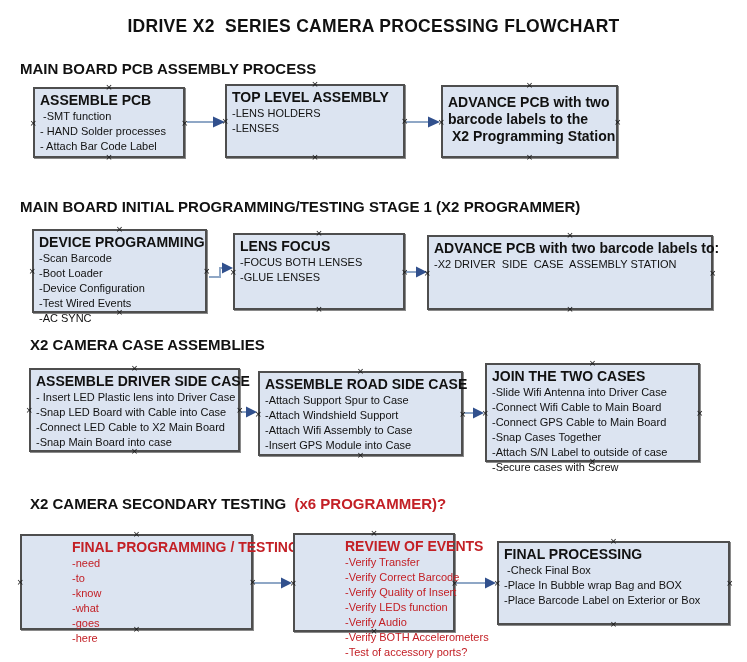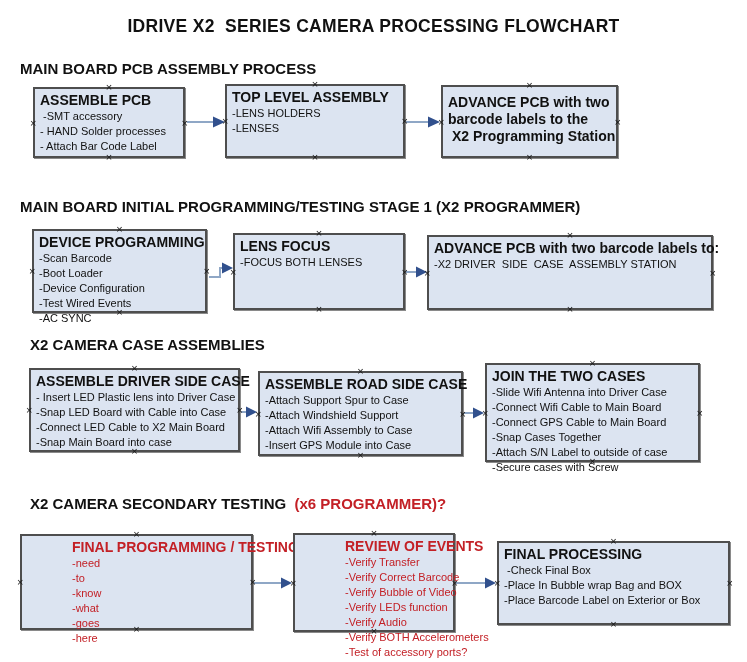--- a/index.html
+++ b/index.html
@@ -89,21 +89,21 @@
 <div class="section-header" style="left:20px;top:60px"><span>MAIN BOARD PCB ASSEMBLY PROCESS</span><span class="suffix"></span></div>
 <div class="section-header" style="left:20px;top:198px"><span>MAIN BOARD INITIAL PROGRAMMING/TESTING STAGE 1 (X2 PROGRAMMER)</span><span class="suffix"></span></div>
 <div class="section-header" style="left:30px;top:336px"><span>X2 CAMERA CASE ASSEMBLIES</span><span class="suffix"></span></div>
 <div class="section-header" style="left:30px;top:495px"><span>X2 CAMERA SECONDARY TESTING </span><span class="suffix"> (x6 PROGRAMMER)?</span></div>
 
 <div class="node" style="left:33px;top:87px;width:152px;height:71px">
   <div class="node-title">
       <div>ASSEMBLE PCB</div>
     </div>
   <div class="node-items" style="font-size:11px;line-height:15px">
-      <div> -SMT accessory</div>
+      <div> -SMT function</div>
       <div>- HAND Solder processes</div>
       <div>- Attach Bar Code Label</div>
     </div>
   <span class="handle top">×</span>
   <span class="handle bottom">×</span>
   <span class="handle left">×</span>
   <span class="handle right">×</span>
 </div>
 
 <div class="node" style="left:225px;top:84px;width:180px;height:74px">
@@ -149,20 +149,21 @@
   <span class="handle left">×</span>
   <span class="handle right">×</span>
 </div>
 
 <div class="node" style="left:233px;top:233px;width:172px;height:77px">
   <div class="node-title">
       <div>LENS FOCUS</div>
     </div>
   <div class="node-items" style="font-size:11px;line-height:15px">
       <div>-FOCUS BOTH LENSES</div>
+      <div>-GLUE LENSES</div>
     </div>
   <span class="handle top">×</span>
   <span class="handle bottom">×</span>
   <span class="handle left">×</span>
   <span class="handle right">×</span>
 </div>
 
 <div class="node" style="left:427px;top:235px;width:286px;height:75px">
   <div class="node-title" style="font-size:12.8px">
       <div>ADVANCE PCB with two barcode labels to:</div>
@@ -244,21 +245,21 @@
   <span class="handle right">×</span>
 </div>
 
 <div class="node red" style="left:293px;top:533px;width:162px;height:99px">
   <div class="node-title">
       <div>REVIEW OF EVENTS</div>
     </div>
   <div class="node-items" style="font-size:11px;line-height:13px">
       <div>-Verify Transfer</div>
       <div>-Verify Correct Barcode</div>
-      <div>-Verify Bubble of Video</div>
+      <div>-Verify Quality of Insert</div>
       <div>-Verify LEDs function</div>
       <div>-Verify Audio</div>
       <div>-Verify BOTH Accelerometers</div>
       <div>-Test of accessory ports?</div>
     </div>
   <span class="handle top">×</span>
   <span class="handle bottom">×</span>
   <span class="handle left">×</span>
   <span class="handle right">×</span>
 </div>

